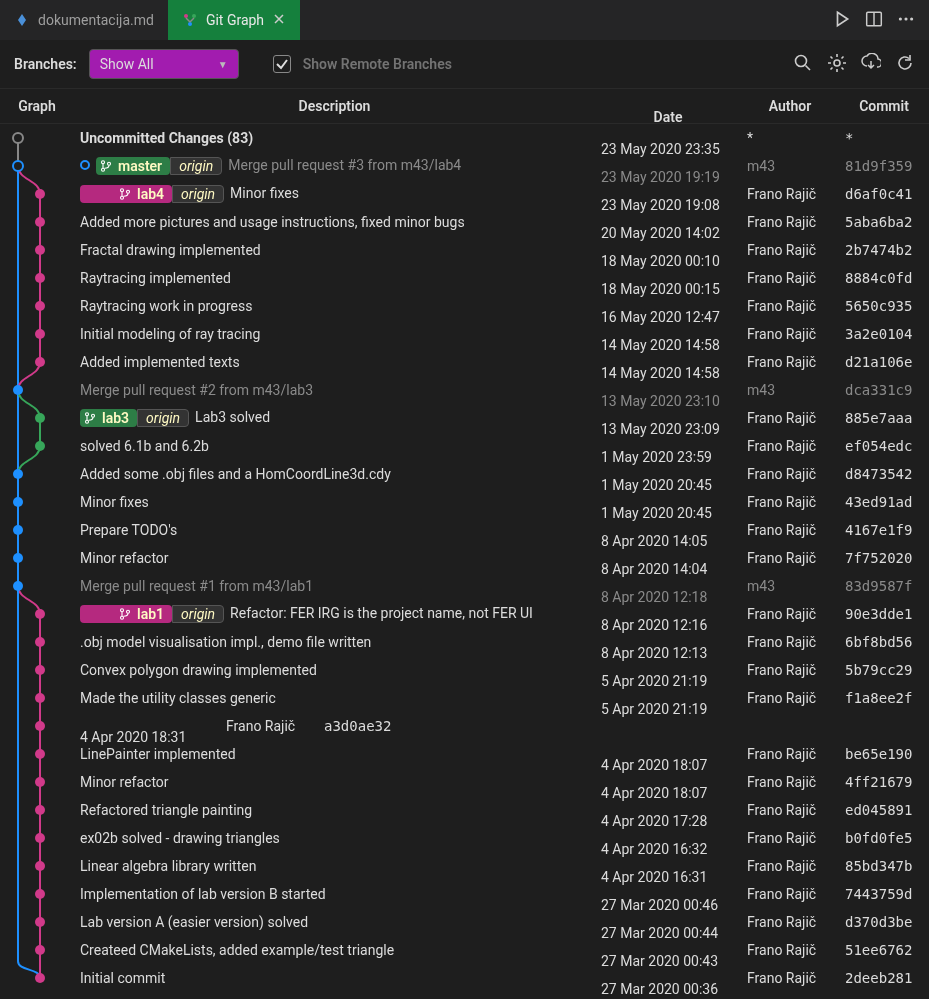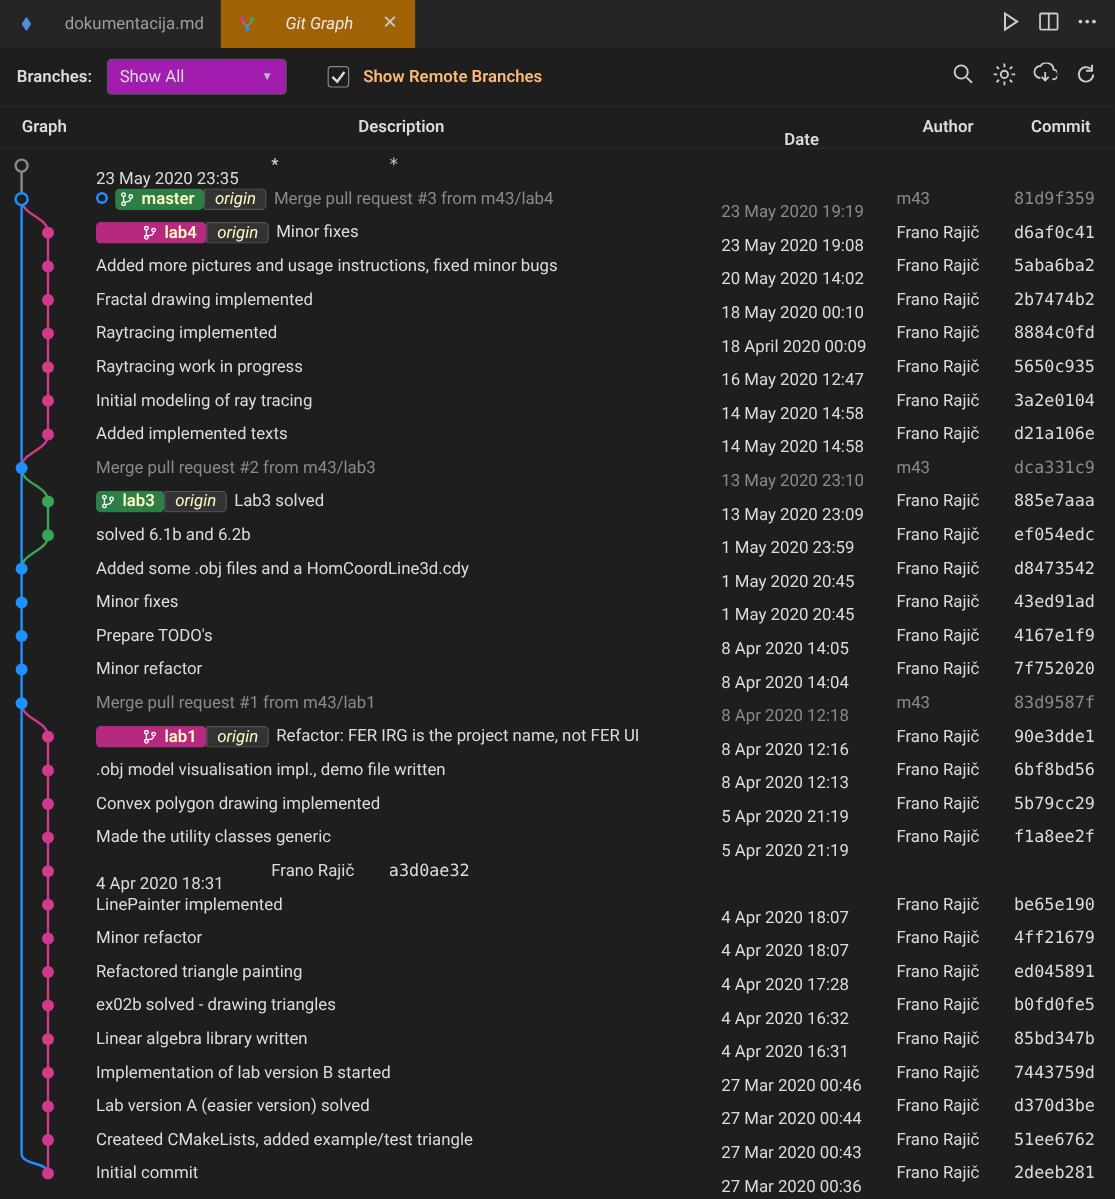--- a/index.html
+++ b/index.html
@@ -4,22 +4,22 @@
 <style>
   * { box-sizing: border-box; margin: 0; padding: 0; }
   html, body {
     width: 929px; height: 999px;
     background: #1e1e1e; color: #cccccc;
     font-family: -apple-system, BlinkMacSystemFont, "Segoe UI", Roboto, Helvetica, Arial, sans-serif;
     font-size: 14px; overflow: hidden;
   }
   
   .tabbar { display: flex; align-items: center; height: 40px; background: #252526; }
-  .tab { display: flex; align-items: center; gap: 24px; padding: 0 14px; height: 40px; color: #9e9e9e; cursor: pointer; }
-  .tab.active { background: #a16207; color: #e8e8e8; font-style: italic; }
+  .tab { display: flex; align-items: center; gap: 8px; padding: 0 14px; height: 40px; color: #9e9e9e; cursor: pointer; }
+  .tab.active { background: #15803d; color: #e8e8e8; }
   .tab .file-icon { width: 16px; height: 16px; display: inline-flex; align-items: center; justify-content: center; }
   .tab .close { color: #aaaaaa; font-size: 14px; }
   .tabbar-spacer { flex: 1; }
   .tabbar-actions { display: flex; gap: 14px; padding: 0 14px; color: #bdbdbd; }
   .tabbar-actions svg { width: 18px; height: 18px; }
   
   .toolbar { display: flex; align-items: center; height: 48px; padding: 0 14px; gap: 12px; background: #1e1e1e; }
   .toolbar .label { font-weight: 600; color: #dcdcdc; }
   .select { display: flex; align-items: center; gap: 10px; border: 1px solid #555; border-radius: 4px; padding: 6px 10px; min-width: 150px; background: #a21caf; color: #dcdcdc; justify-content: space-between;}
   .select .caret { font-size: 10px; color: #bbb; }
@@ -107,21 +107,21 @@
   <div class="select">
     <span>Show All</span>
     <span class="caret">▼</span>
   </div>
   <span style="width:10px"></span>
   <span class="checkbox">
     <svg viewBox="0 0 14 14">
         <path d="M2 7 L6 11 L12 3" fill="none" stroke="#ddd" stroke-width="2"></path>
       </svg>
   </span>
-  <span style="font-weight:600;color:#fdba74;">Show Remote Branches</span>
+  <span style="font-weight:600;color:#737373;">Show Remote Branches</span>
   <div class="toolbar-spacer"></div>
   <div class="toolbar-actions">
     <span class="icon-btn">
       <svg viewBox="0 0 20 20">
           <circle cx="8" cy="8" r="5.5" fill="none" stroke="#ccc" stroke-width="1.6"></circle>
           <line x1="12.5" y1="12.5" x2="17" y2="17" stroke="#ccc" stroke-width="1.6"></line>
         </svg>
     </span>
     <span class="icon-btn">
       <svg viewBox="0 0 20 20">
@@ -194,20 +194,21 @@
       <circle cx="40" cy="714" r="5" fill="#d13a8a"></circle>
       <circle cx="40" cy="742" r="5" fill="#d13a8a"></circle>
       <circle cx="40" cy="770" r="5" fill="#d13a8a"></circle>
       <circle cx="40" cy="798" r="5" fill="#d13a8a"></circle>
       <circle cx="40" cy="826" r="5" fill="#d13a8a"></circle>
       <circle cx="40" cy="854" r="5" fill="#d13a8a"></circle>
     </svg>
   <div id="rows">
       <div class="row bold">
         <div class="col-graph"></div>
+        <div class="col-desc"><span>Uncommitted Changes (83)</span></div>
         <div class="col-date">23 May 2020 23:35</div>
         <div class="col-auth">*</div>
         <div class="col-commit">*</div>
       </div>
       <div class="row dim">
         <div class="col-graph"></div>
         <div class="col-desc"><span class="head-circle"></span><span class="ref">
             <span class="ref-box green">
               <svg class="branch-icon" viewBox="0 0 16 16">
                 <circle cx="4" cy="3" r="2" fill="none" stroke="#fff" stroke-width="1.5"></circle>
@@ -251,21 +252,21 @@
       <div class="row">
         <div class="col-graph"></div>
         <div class="col-desc"><span>Fractal drawing implemented</span></div>
         <div class="col-date">18 May 2020 00:10</div>
         <div class="col-auth">Frano Rajič</div>
         <div class="col-commit">2b7474b2</div>
       </div>
       <div class="row">
         <div class="col-graph"></div>
         <div class="col-desc"><span>Raytracing implemented</span></div>
-        <div class="col-date">18 April 2020 00:09</div>
+        <div class="col-date">18 May 2020 00:15</div>
         <div class="col-auth">Frano Rajič</div>
         <div class="col-commit">8884c0fd</div>
       </div>
       <div class="row">
         <div class="col-graph"></div>
         <div class="col-desc"><span>Raytracing work in progress</span></div>
         <div class="col-date">16 May 2020 12:47</div>
         <div class="col-auth">Frano Rajič</div>
         <div class="col-commit">5650c935</div>
       </div>

